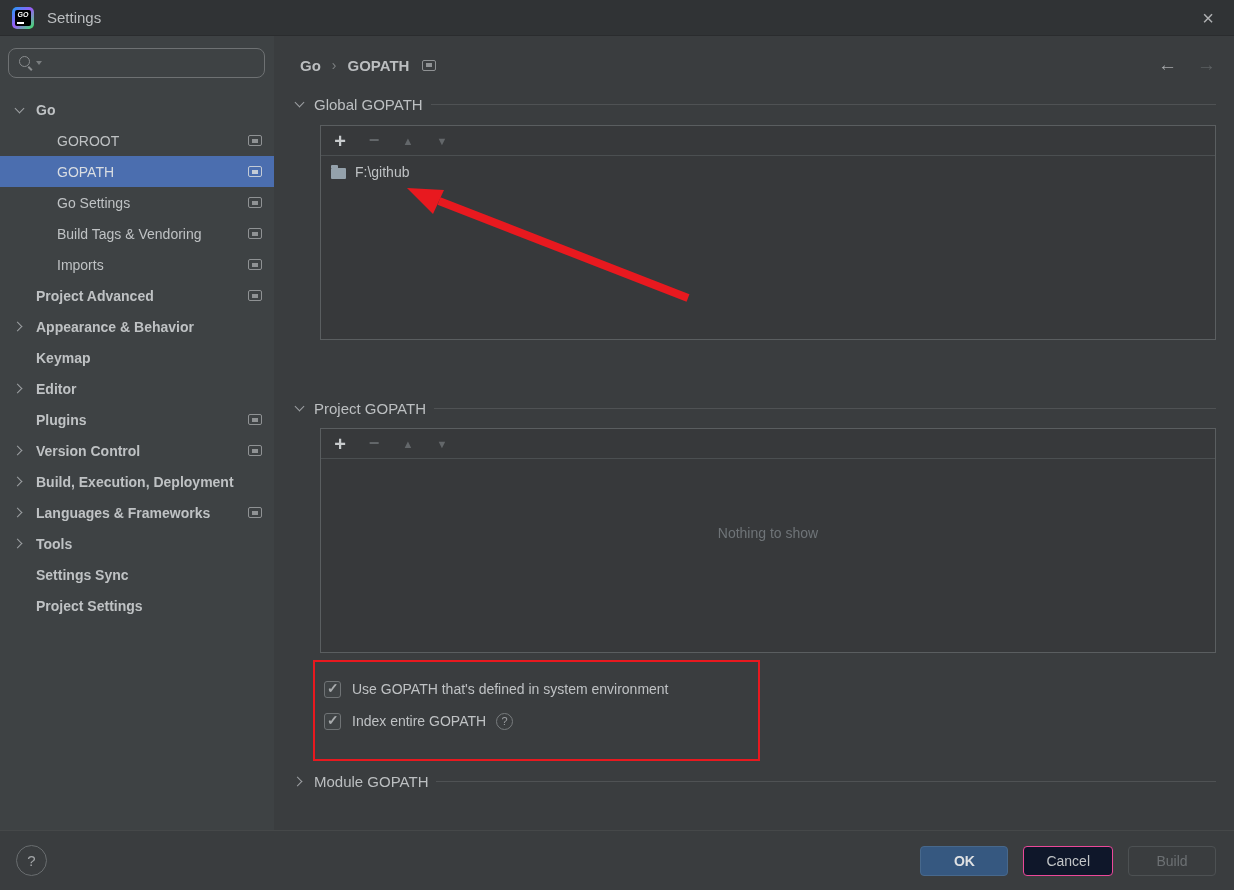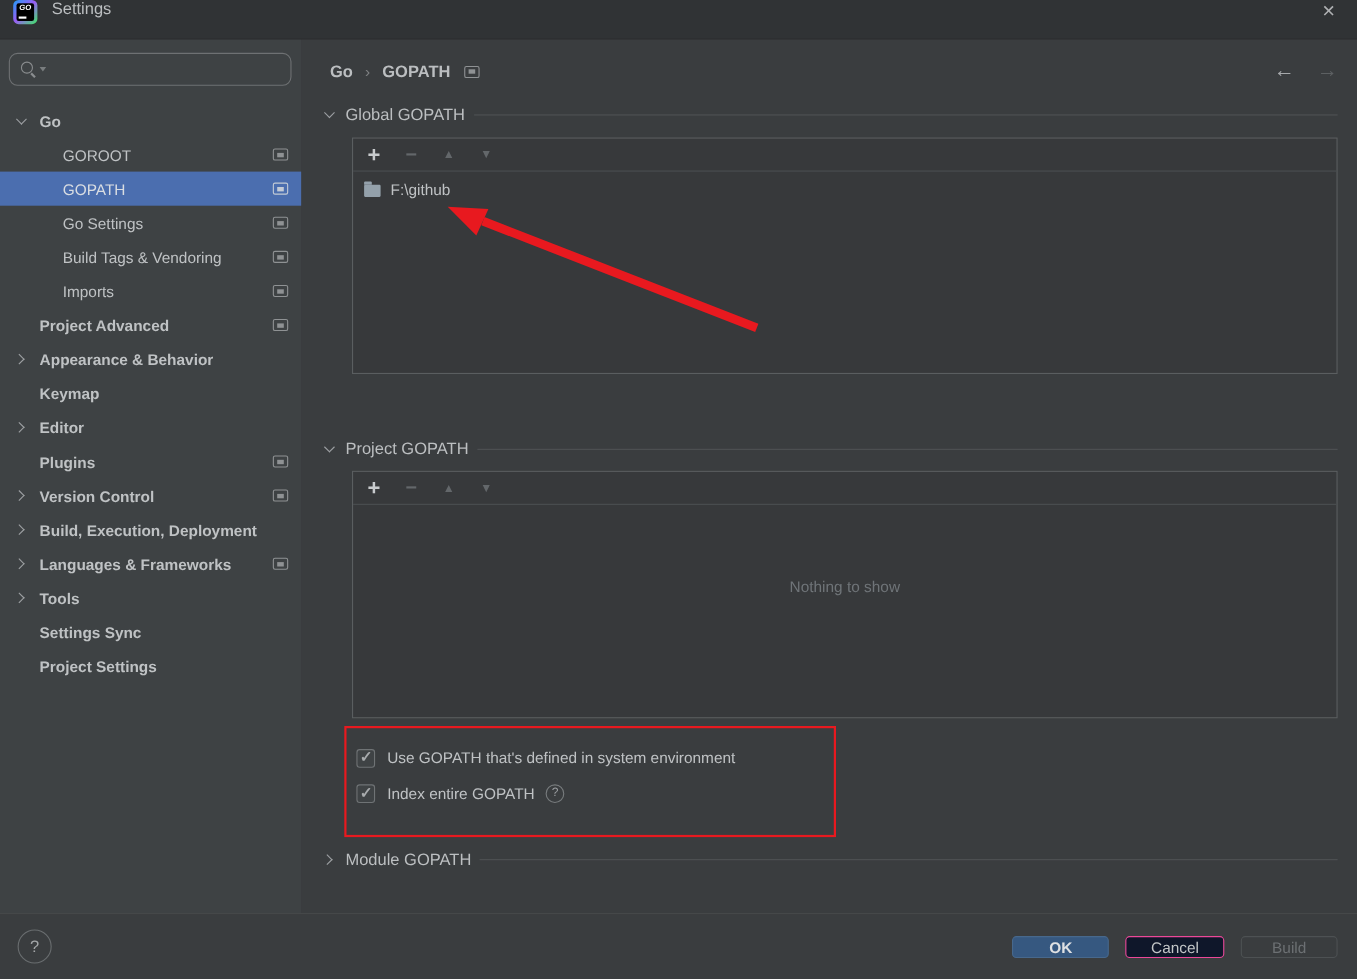--- a/index.html
+++ b/index.html
@@ -4,21 +4,21 @@
 <style>
   * { margin:0; padding:0; box-sizing:border-box; }
   html,body { background:#2b2b2b; }
   .window {
     width:1234px; height:890px; position:relative; overflow:hidden;
     font-family:"Liberation Sans", sans-serif; background:#3a3d3f;
     color:#bdc0c2; font-size:14px; user-select:none;
   }
 
   
-  .titlebar { height:36px; background:#303335; display:flex; 
+  .titlebar { height:36px; background:#303335; display:flex; align-items:center;
               padding:0 14px 0 12px; border-bottom:1px solid #2a2c2e; }
   .logo { width:22px; height:22px; border-radius:5px; position:relative; flex:0 0 auto;
           background:linear-gradient(135deg,#1e9df7 0%,#9a5cf5 48%,#3bea62 100%); }
   .logo-inner { position:absolute; inset:3px; background:#000; border-radius:2px;
                 color:#fff; font-size:7px; font-weight:bold; font-style:italic;
                 text-align:center; line-height:9px; letter-spacing:0; }
   .logo-inner::after { content:''; position:absolute; left:2px; bottom:2px; width:7px; height:2px; background:#fff; }
   .win-title { margin-left:13px; font-size:15px; color:#bbbec0; }
   .titlebar .spacer { flex:1; }
   .close-btn { color:#afb1b3; font-size:20px; line-height:20px; width:24px; text-align:center; cursor:default; }
@@ -100,21 +100,21 @@
                font-size:11px; display:flex; align-items:center; justify-content:center; margin-left:10px; }
 
   .module-head { margin-top:35px;text-align:center; }
 
   
   .footer { height:60px; display:flex; align-items:center; padding:0 18px 0 16px;
             background:#3a3d3f; border-top:1px solid #454849; }
   .help-btn { width:31px; height:31px; border:1px solid #696d6f; border-radius:50%;
               color:#a3a6a8; font-size:15px; display:flex; align-items:center; justify-content:center; }
   .footer .spacer { flex:1; }
-  .btn { height:20px; min-width:88px; border-radius:4px; font-size:14px; padding:0 22px; margin-left:15px;
+  .btn { height:30px; min-width:88px; border-radius:4px; font-size:14px; padding:0 22px; margin-left:15px;
          font-family:"Liberation Sans", sans-serif; display:flex; align-items:center; justify-content:center; }
   .btn-ok { background:#365880; border:1px solid #47688c; color:#dfe1e3; font-weight:bold; }
   .btn-cancel { background:#0f172a; border:1px solid #ec4899; color:#c2c5c7; }
   .btn-apply { background:#3a3d3f; border:1px solid #4d5153; color:#6c7073; }
 
   
   .red-rect { position:absolute; left:313px; top:660px; width:447px; height:101px;
               border:2px solid #e8191f; z-index:10; pointer-events:none; }
   .arrow-svg { position:absolute; left:0; top:0; z-index:10; pointer-events:none; }
 </style>

